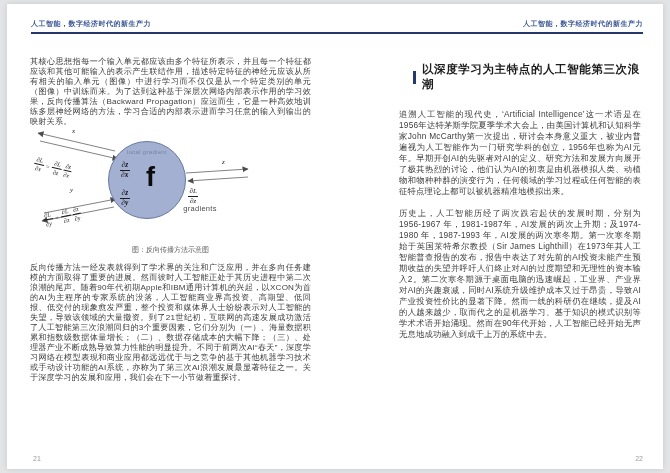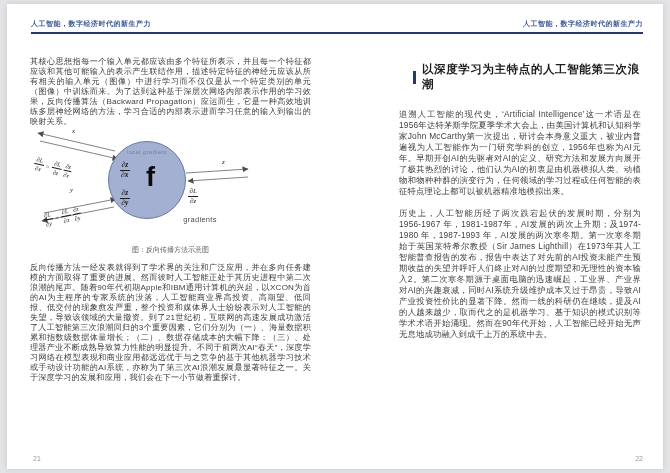--- a/index.html
+++ b/index.html
@@ -78,21 +78,21 @@
   .label-x { left:42px; top:-2px; }
   .label-y { left:40px; top:57px; }
   .label-z { left:192px; top:29px; }
   .formula { position:absolute; display:flex; align-items:center; gap:2px; }
   .formula .eq { font-family:"Liberation Serif", serif; font-style:italic; font-size:6.5px; color:#1e1e1e; }
   .formula-x { left:6px; top:27px; transform:rotate(13deg); transform-origin:left top; }
   .formula-y { left:12px; top:84px; transform:rotate(-11deg); transform-origin:left top; }
   .frac-dldz { position:absolute; left:158px; top:58px; }
   .frac-dldz .frac { font-size:7px; }
   .gradients-label {
-    position:absolute; left:138px; top:86px; width:64px; text-align:center;
+    position:absolute; left:138px; top:75px; width:64px; text-align:center;
     font-size:7.5px; color:#4c4c4c; letter-spacing:.3px;
   }
   .fig-caption {
     width:281px; text-align:center; margin-top:4px; margin-bottom:8px;
     font-size:7px; color:#555;
   }
   .page-num {
     position:absolute; bottom:7px; font-size:7px; color:#9a9a9a;
   }
   .page-num.pl { left:26px; }

